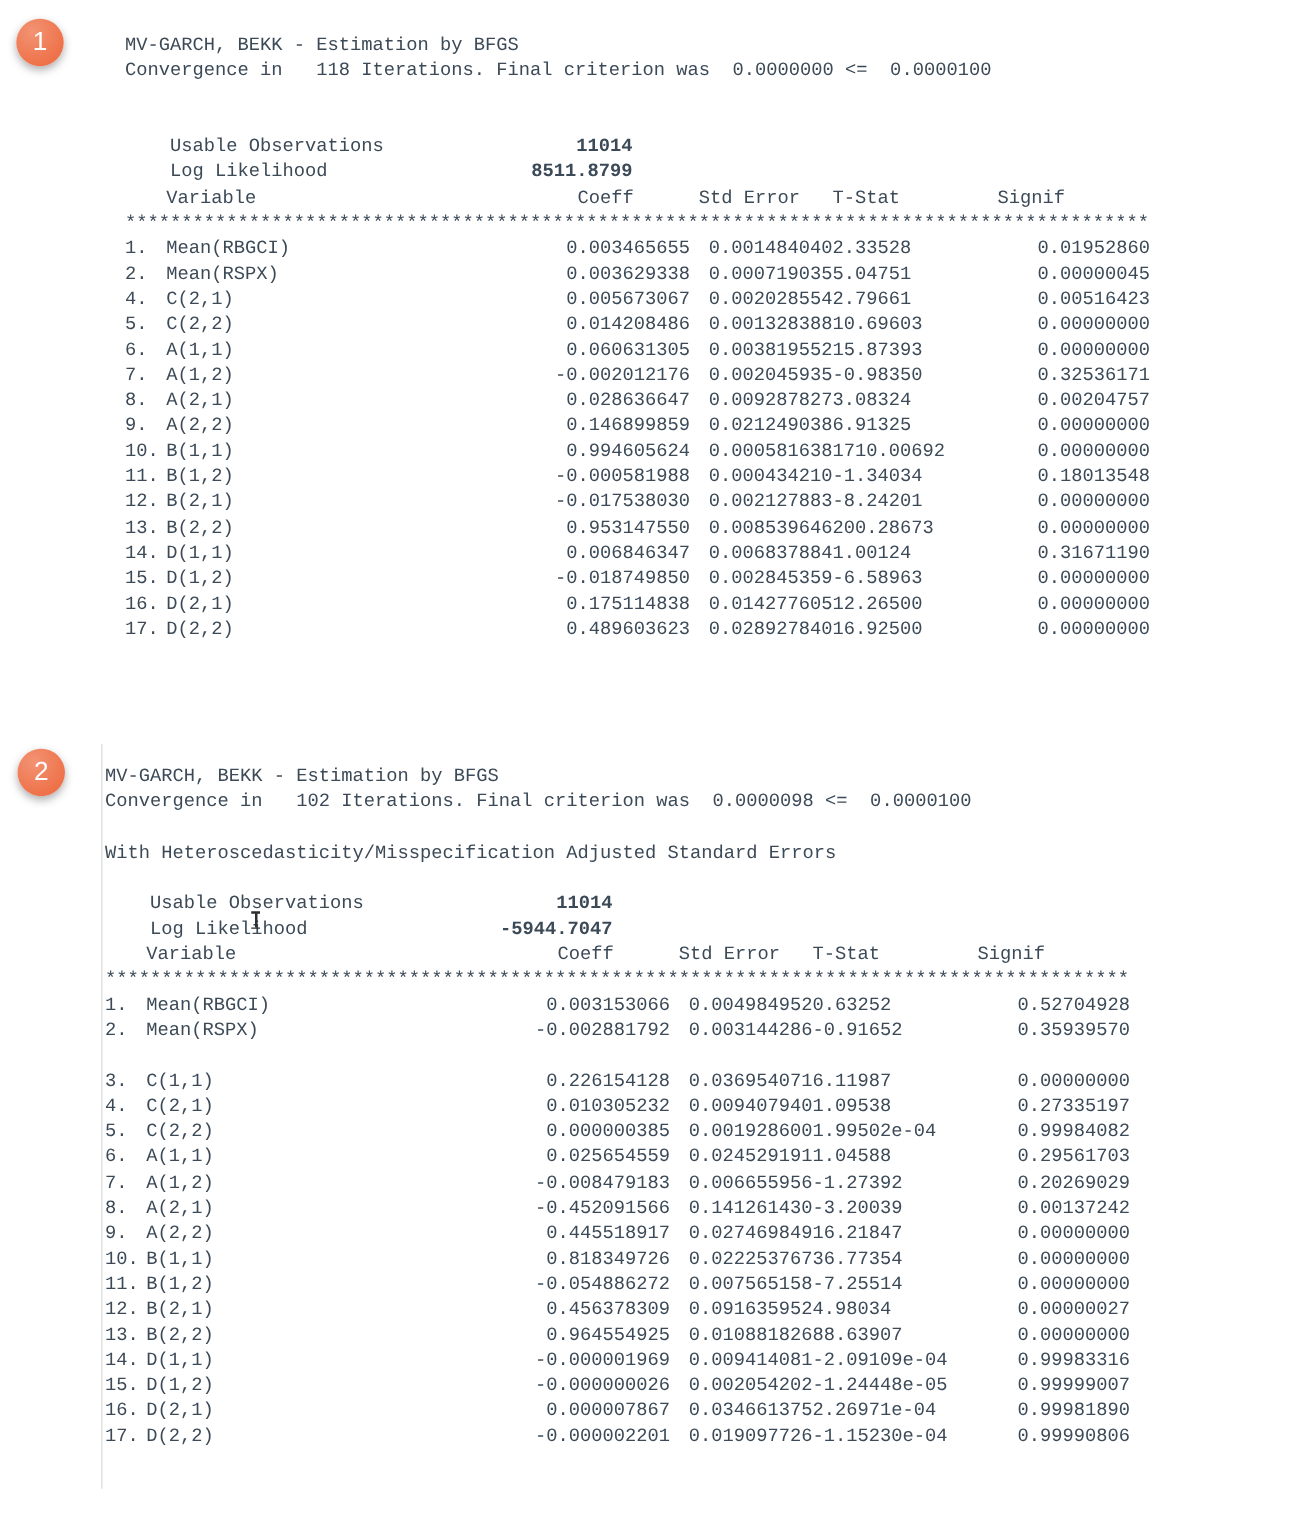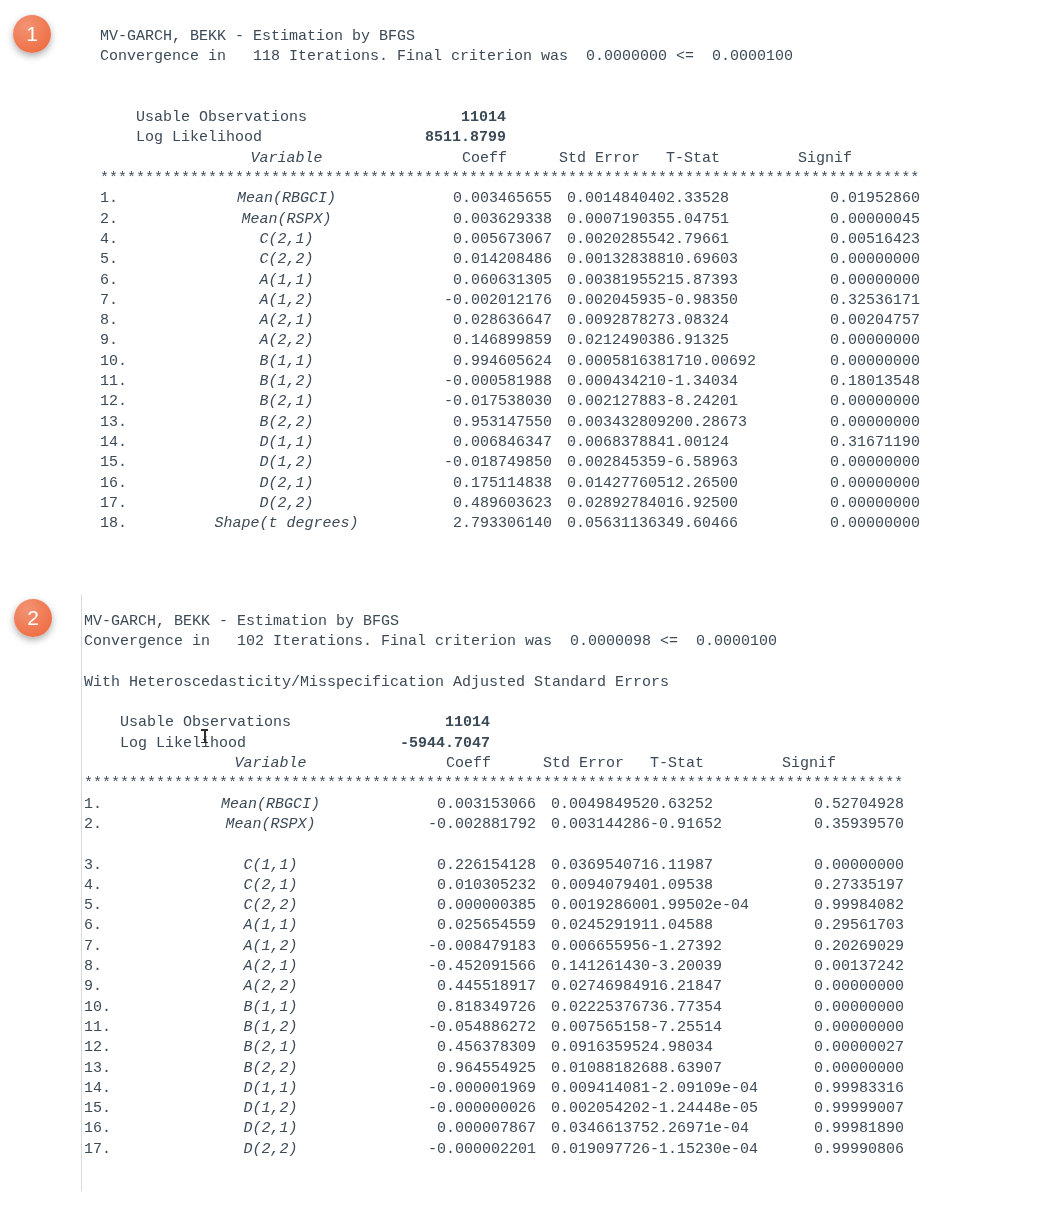--- a/index.html
+++ b/index.html
@@ -11,21 +11,21 @@
   .sec-2 { left: 84px;  top: 612px; }
 
   .line { height: 20.3px; line-height: 20.3px; white-space: pre; }
   .gap  { height: 20.3px; }
 
   .statline .slabel { display: inline-block; width: 200px; }
   .statline .svalue { display: inline-block; width: 170px; text-align: right; font-weight: bold; }
 
   .c { display: inline-block; vertical-align: top; }
   .c.num    { width: 33px;  text-align: left; }
-  .c.name   { width: 307px; text-align: center; font-style: italic; }
+  .c.name   { width: 307px; text-align: left; }
   .c.coeff  { width: 112px; text-align: right; }
   .c.std    { width: 114px; text-align: right; }
   .c.tstat  { width: 128px; text-align: left; }
   .c.signif { width: 126px; text-align: right; }
 
   .thead .coeff  { padding-right: 45px; }
   .thead .std    { padding-right: 26px; }
   .thead .tstat  { padding-right: 49px; }
   .thead .signif { padding-right: 68px; }
 
@@ -82,26 +82,25 @@
       <div class="line trow"><span class="c num">2.</span><span class="c name">Mean(RSPX)</span><span class="c coeff">0.003629338</span><span class="c std">0.000719035</span><span class="c tstat">5.04751</span><span class="c signif">0.00000045</span></div>
       <div class="line trow"><span class="c num">4.</span><span class="c name">C(2,1)</span><span class="c coeff">0.005673067</span><span class="c std">0.002028554</span><span class="c tstat">2.79661</span><span class="c signif">0.00516423</span></div>
       <div class="line trow"><span class="c num">5.</span><span class="c name">C(2,2)</span><span class="c coeff">0.014208486</span><span class="c std">0.001328388</span><span class="c tstat">10.69603</span><span class="c signif">0.00000000</span></div>
       <div class="line trow"><span class="c num">6.</span><span class="c name">A(1,1)</span><span class="c coeff">0.060631305</span><span class="c std">0.003819552</span><span class="c tstat">15.87393</span><span class="c signif">0.00000000</span></div>
       <div class="line trow"><span class="c num">7.</span><span class="c name">A(1,2)</span><span class="c coeff">-0.002012176</span><span class="c std">0.002045935</span><span class="c tstat">-0.98350</span><span class="c signif">0.32536171</span></div>
       <div class="line trow"><span class="c num">8.</span><span class="c name">A(2,1)</span><span class="c coeff">0.028636647</span><span class="c std">0.009287827</span><span class="c tstat">3.08324</span><span class="c signif">0.00204757</span></div>
       <div class="line trow"><span class="c num">9.</span><span class="c name">A(2,2)</span><span class="c coeff">0.146899859</span><span class="c std">0.021249038</span><span class="c tstat">6.91325</span><span class="c signif">0.00000000</span></div>
       <div class="line trow"><span class="c num">10.</span><span class="c name">B(1,1)</span><span class="c coeff">0.994605624</span><span class="c std">0.000581638</span><span class="c tstat">1710.00692</span><span class="c signif">0.00000000</span></div>
       <div class="line trow"><span class="c num">11.</span><span class="c name">B(1,2)</span><span class="c coeff">-0.000581988</span><span class="c std">0.000434210</span><span class="c tstat">-1.34034</span><span class="c signif">0.18013548</span></div>
       <div class="line trow"><span class="c num">12.</span><span class="c name">B(2,1)</span><span class="c coeff">-0.017538030</span><span class="c std">0.002127883</span><span class="c tstat">-8.24201</span><span class="c signif">0.00000000</span></div>
-      <div class="line trow"><span class="c num">13.</span><span class="c name">B(2,2)</span><span class="c coeff">0.953147550</span><span class="c std">0.003432809</span><span class="c tstat">200.28673</span><span class="c signif">0.00000000</span></div>
+      <div class="line trow"><span class="c num">13.</span><span class="c name">B(2,2)</span><span class="c coeff">0.953147550</span><span class="c std">0.008539646</span><span class="c tstat">200.28673</span><span class="c signif">0.00000000</span></div>
       <div class="line trow"><span class="c num">14.</span><span class="c name">D(1,1)</span><span class="c coeff">0.006846347</span><span class="c std">0.006837884</span><span class="c tstat">1.00124</span><span class="c signif">0.31671190</span></div>
       <div class="line trow"><span class="c num">15.</span><span class="c name">D(1,2)</span><span class="c coeff">-0.018749850</span><span class="c std">0.002845359</span><span class="c tstat">-6.58963</span><span class="c signif">0.00000000</span></div>
       <div class="line trow"><span class="c num">16.</span><span class="c name">D(2,1)</span><span class="c coeff">0.175114838</span><span class="c std">0.014277605</span><span class="c tstat">12.26500</span><span class="c signif">0.00000000</span></div>
       <div class="line trow"><span class="c num">17.</span><span class="c name">D(2,2)</span><span class="c coeff">0.489603623</span><span class="c std">0.028927840</span><span class="c tstat">16.92500</span><span class="c signif">0.00000000</span></div>
-      <div class="line trow"><span class="c num">18.</span><span class="c name">Shape(t degrees)</span><span class="c coeff">2.793306140</span><span class="c std">0.056311363</span><span class="c tstat">49.60466</span><span class="c signif">0.00000000</span></div>
     </div>
 </section>
 
 <section class="sec sec-2">
   <div class="line">MV-GARCH, BEKK - Estimation by BFGS</div>
   <div class="line">Convergence in   102 Iterations. Final criterion was  0.0000098 &lt;=  0.0000100</div>
   <div class="gap"></div>
   <div class="line">With Heteroscedasticity/Misspecification Adjusted Standard Errors</div>
   <div class="line statline">
     <span class="slabel">Usable Observations</span><span class="svalue">11014</span>

